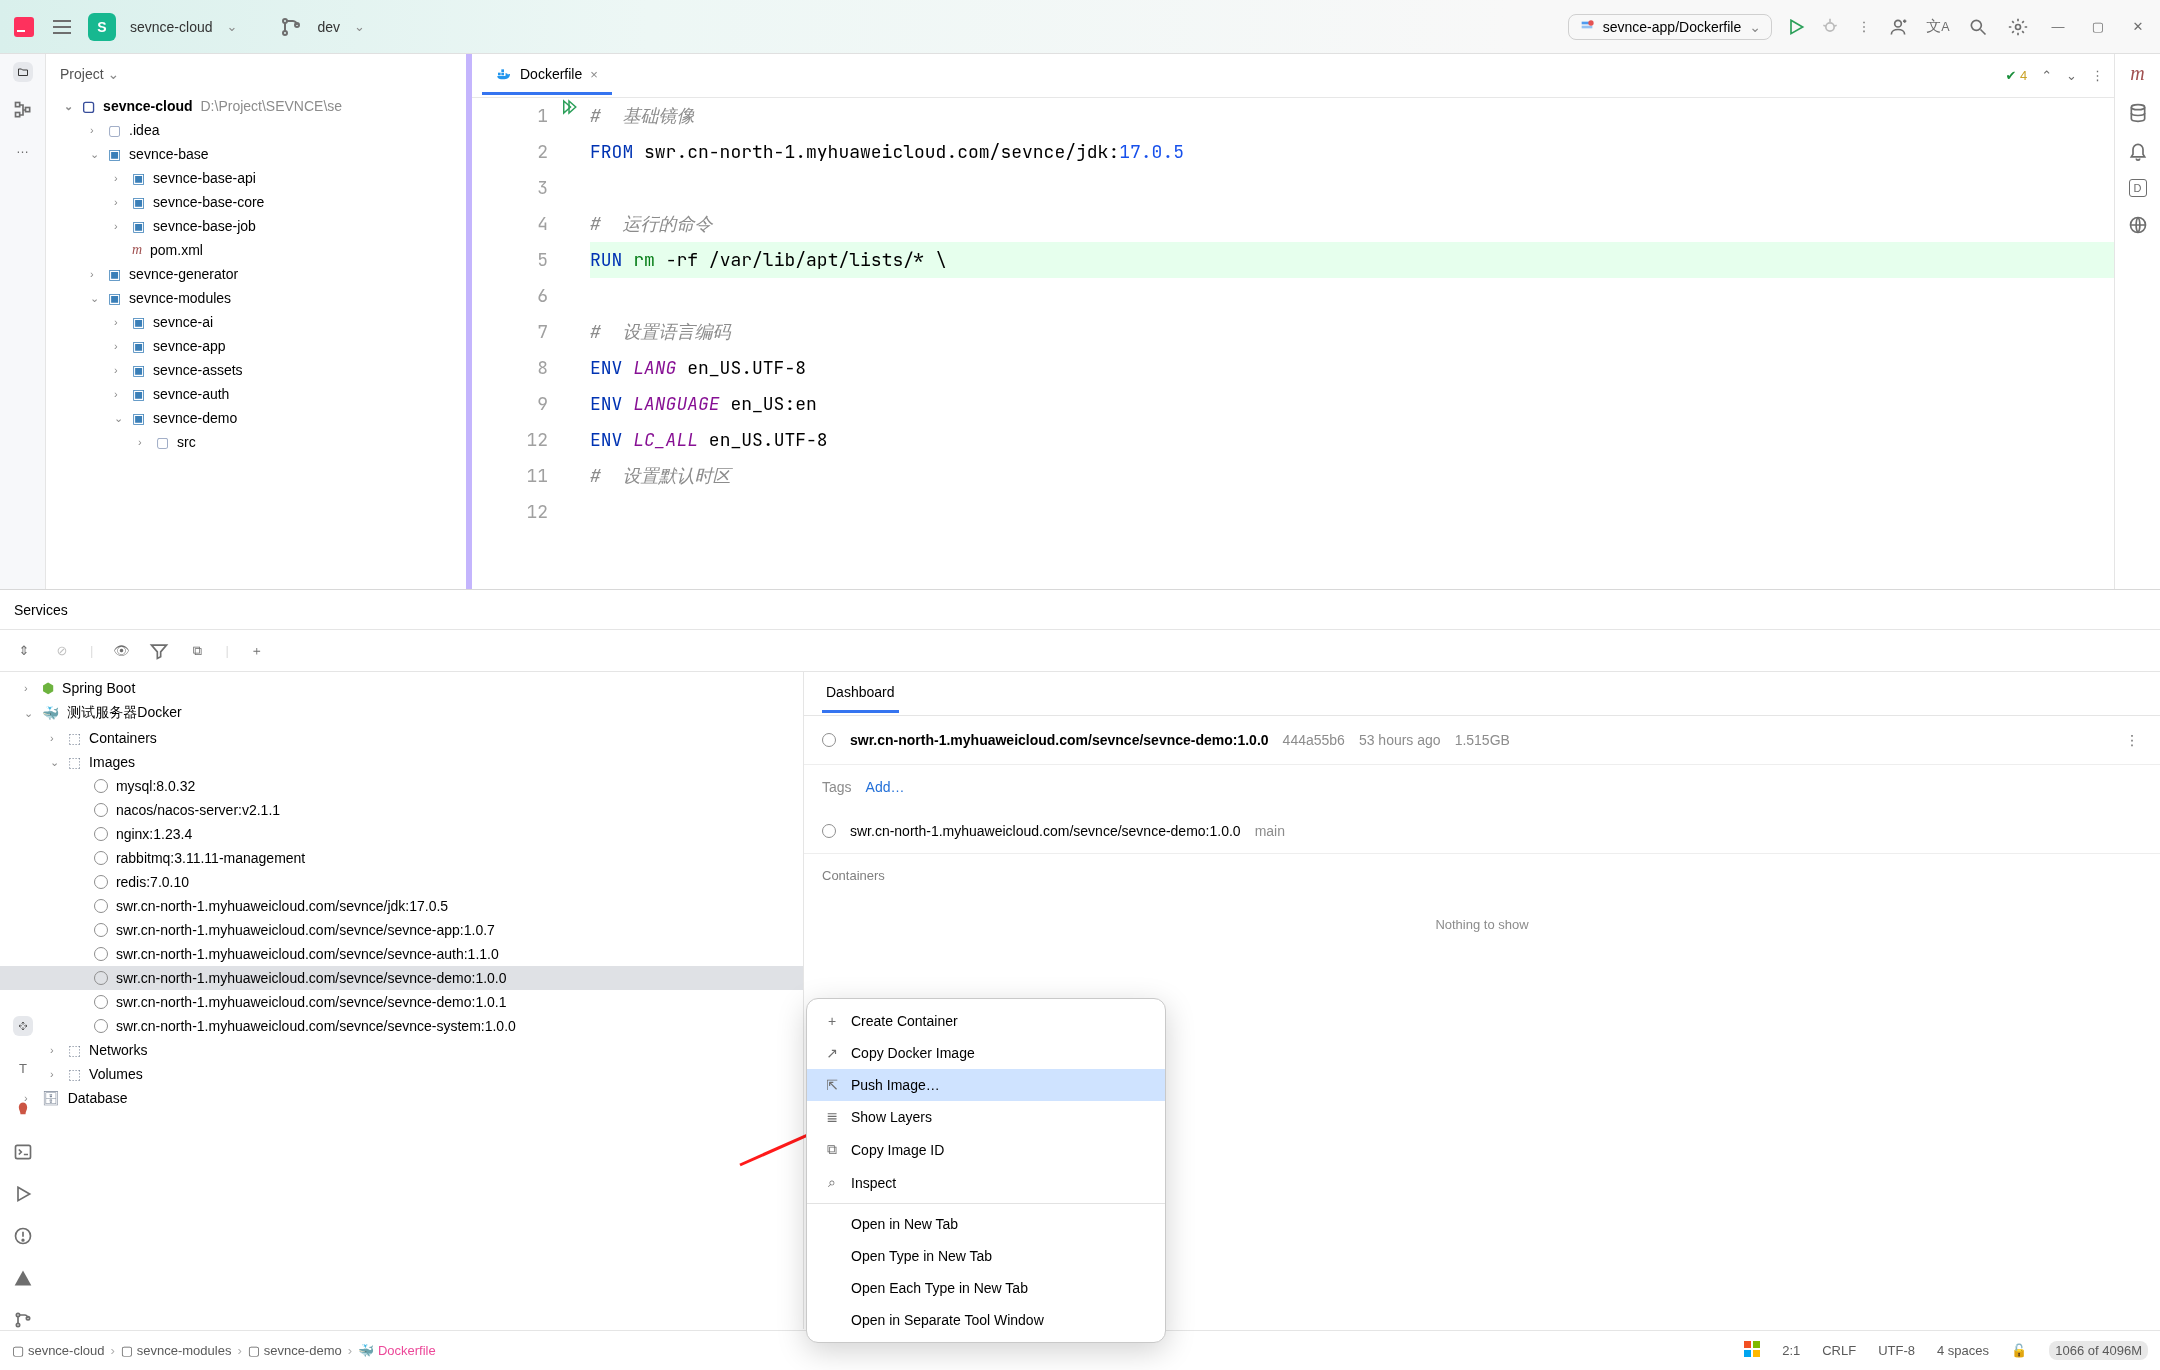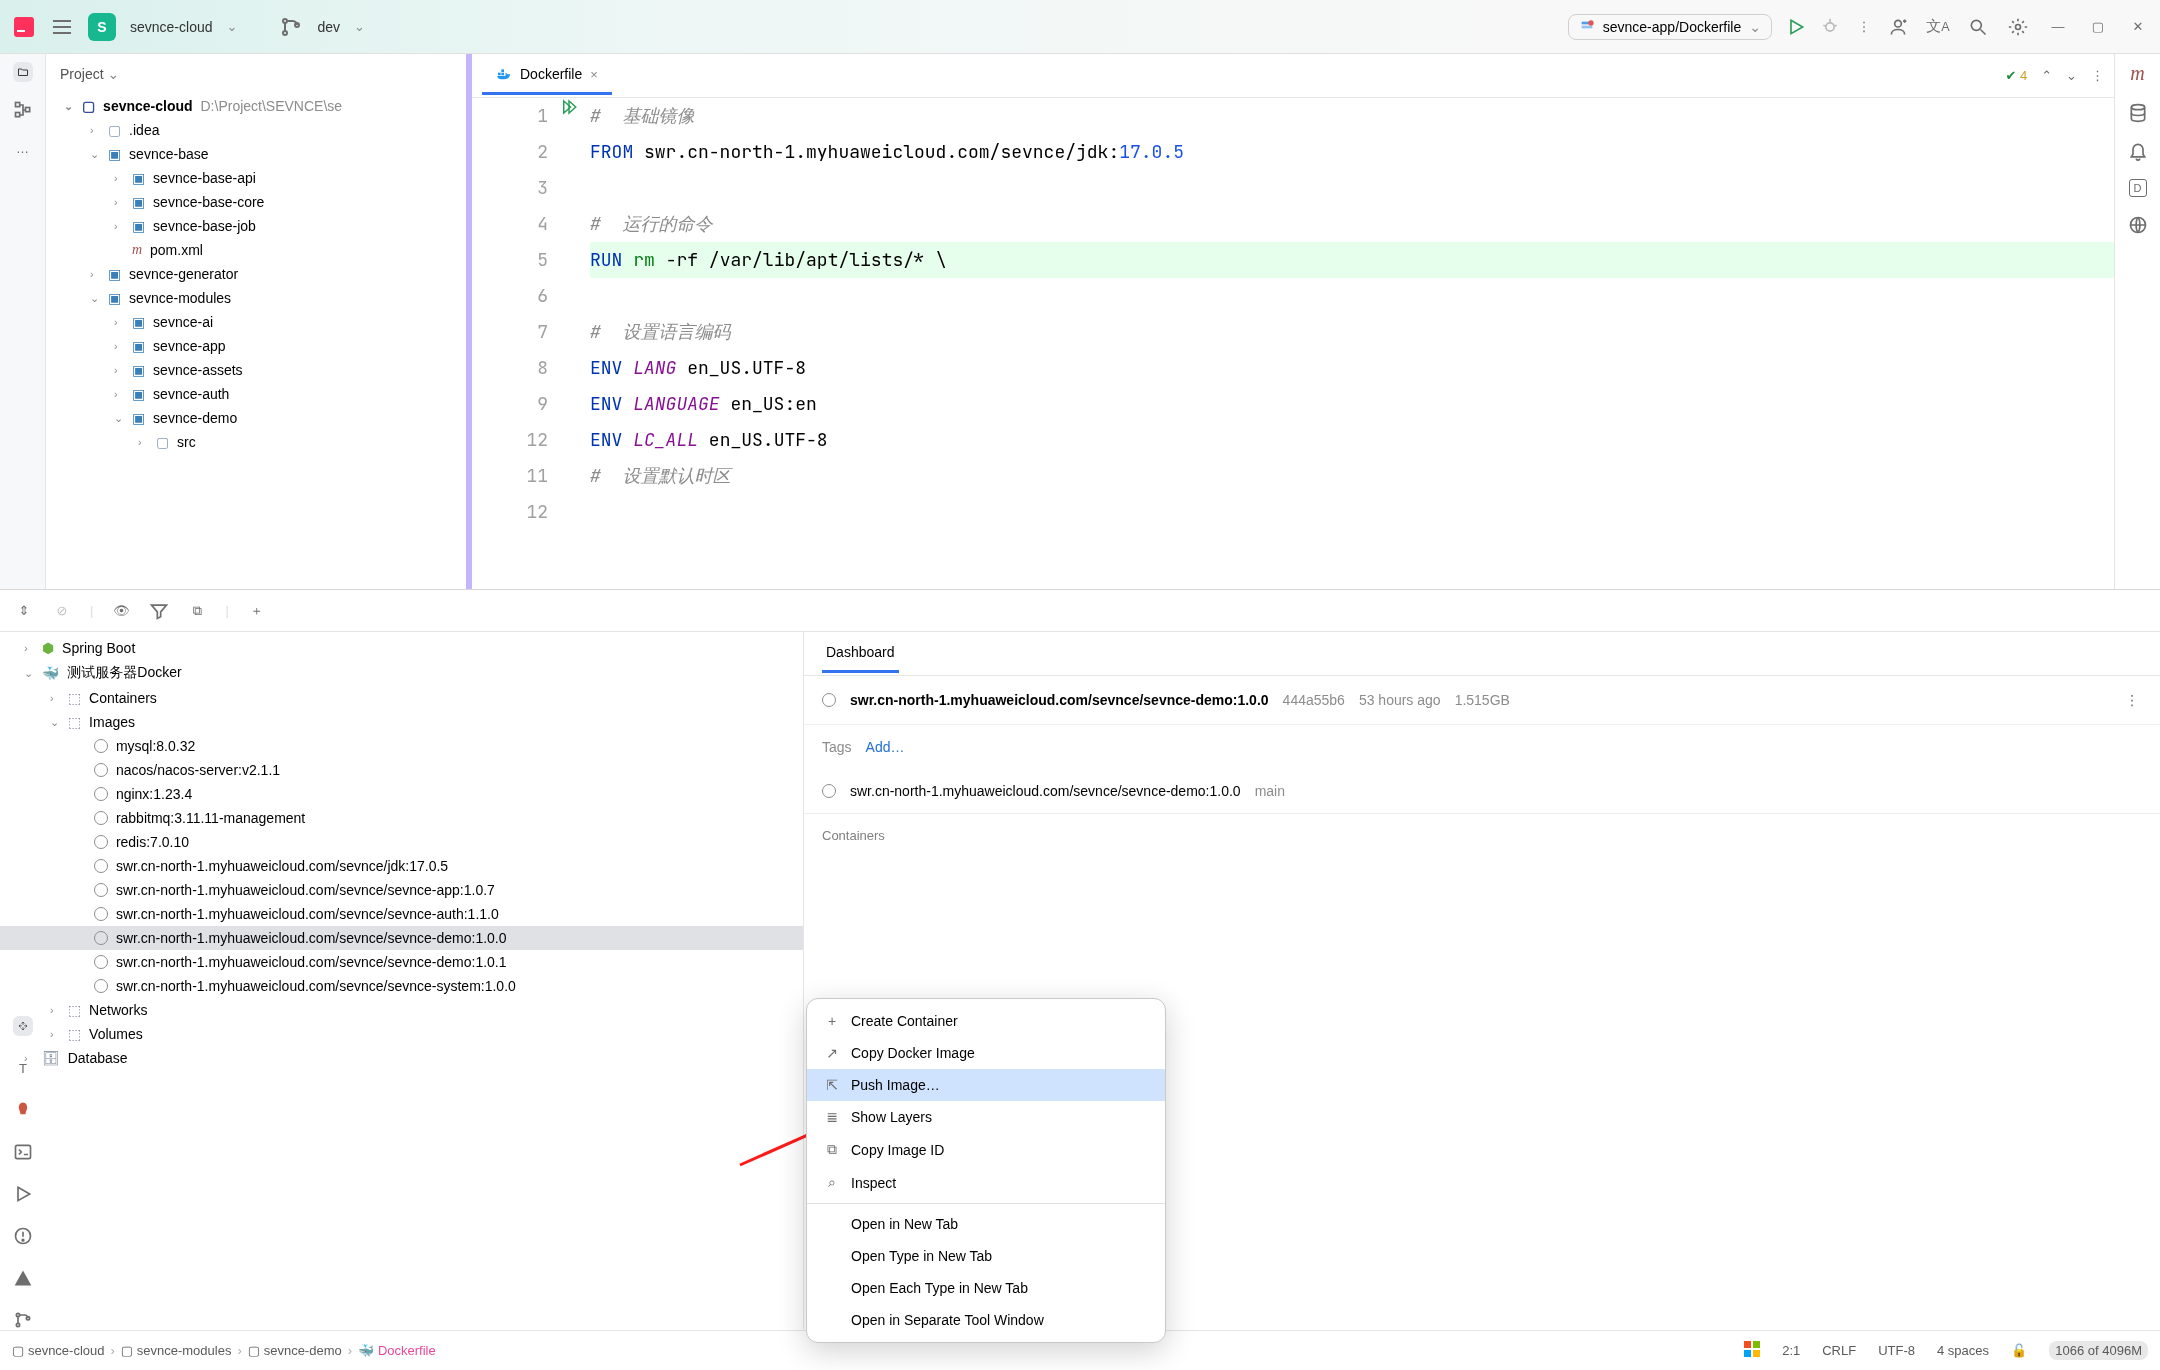--- a/index.html
+++ b/index.html
@@ -291,20 +291,23 @@
     <span class="icon">
         <svg viewBox="0 0 24 24" fill="none" stroke="#6e6e6e" stroke-width="2">
           <circle cx="12" cy="12" r="9"></circle>
           <path d="M3 12h18M12 3c3 3 3 15 0 18M12 3c-3 3-3 15 0 18"></path>
         </svg>
       </span>
   </div>
 </div>
 
 <div class="services">
+  <div class="services-header">
+      <span>Services</span>
+    </div>
   <div class="services-toolbar">
     <span class="icon">⇕</span>
     <span class="icon" style="color:#c0c0c0">⊘</span>
     <span style="color:#ddd">|</span>
     <span class="icon">👁</span>
     <span class="icon">
         <svg viewBox="0 0 24 24" fill="none" stroke="#6e6e6e" stroke-width="2">
           <path d="M3 5h18l-7 8v6l-4 2v-8z"></path>
         </svg>
       </span>
@@ -385,20 +388,21 @@
       <div class="dash-row" style="border-bottom:none">
         <span class="dash-dim">Tags</span>
         <span class="dash-link">Add…</span>
       </div>
       <div class="dash-row">
         <span class="circle-o"></span>
         <span>swr.cn-north-1.myhuaweicloud.com/sevnce/sevnce-demo:1.0.0</span>
         <span class="dash-dim">main</span>
       </div>
       <div class="dash-section-label">Containers</div>
+      <div class="dash-empty">Nothing to show</div>
     </div>
   </div>
 </div>
 
 <div class="bottom-left-rail">
   <span class="icon" style="background:#e6e8ec;border-radius:6px;padding:4px;">
       <svg viewBox="0 0 24 24" fill="none" stroke="#383838" stroke-width="2">
         <path d="M12 2l3 3-3 3-3-3zM12 16l3 3-3 3-3-3zM5 9l3 3-3 3-3-3zM19 9l3 3-3 3-3-3z" transform="scale(.8) translate(3 3)"></path>
       </svg>
     </span>

